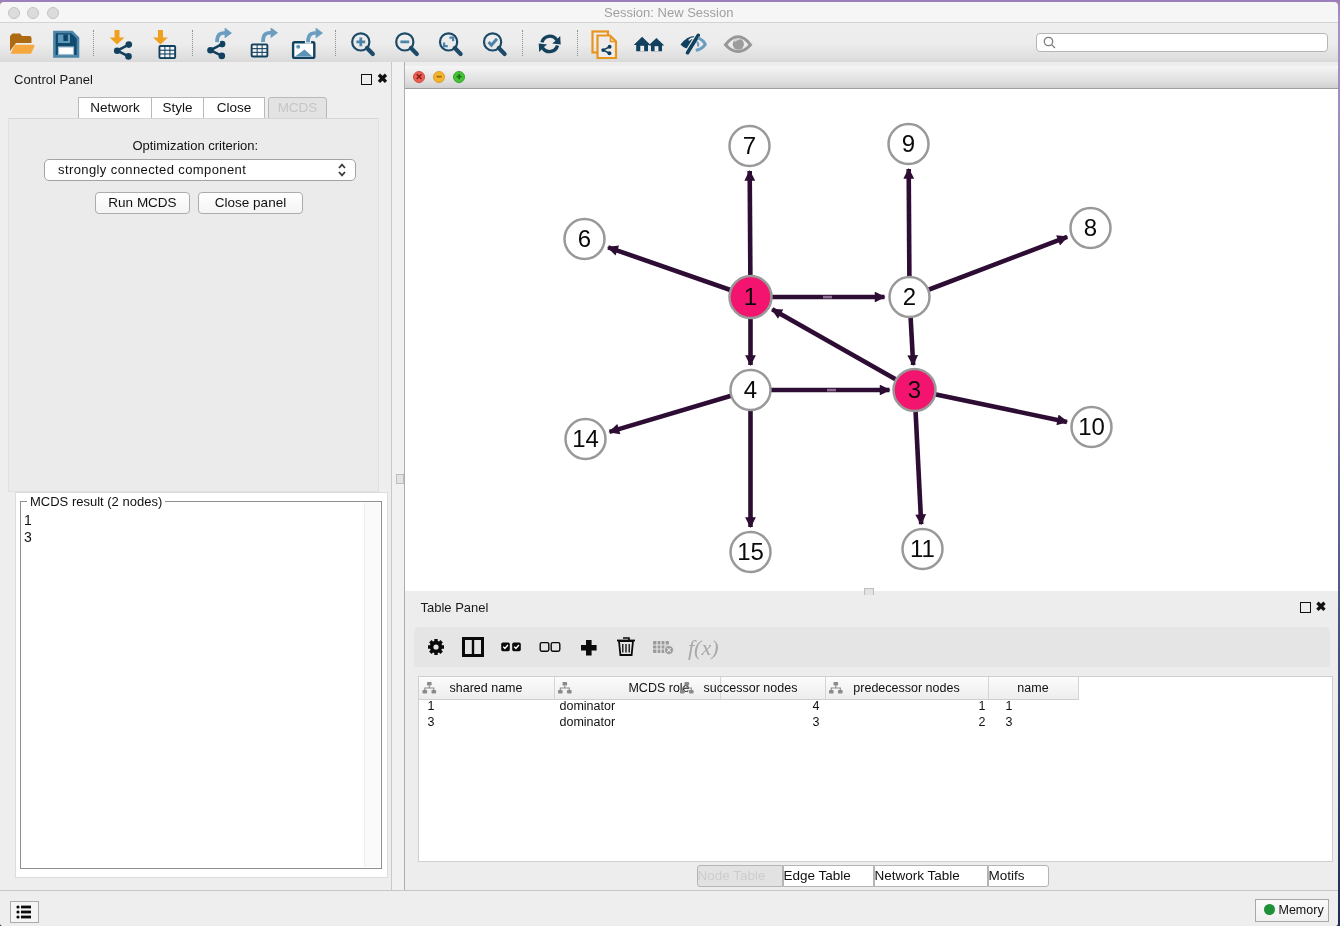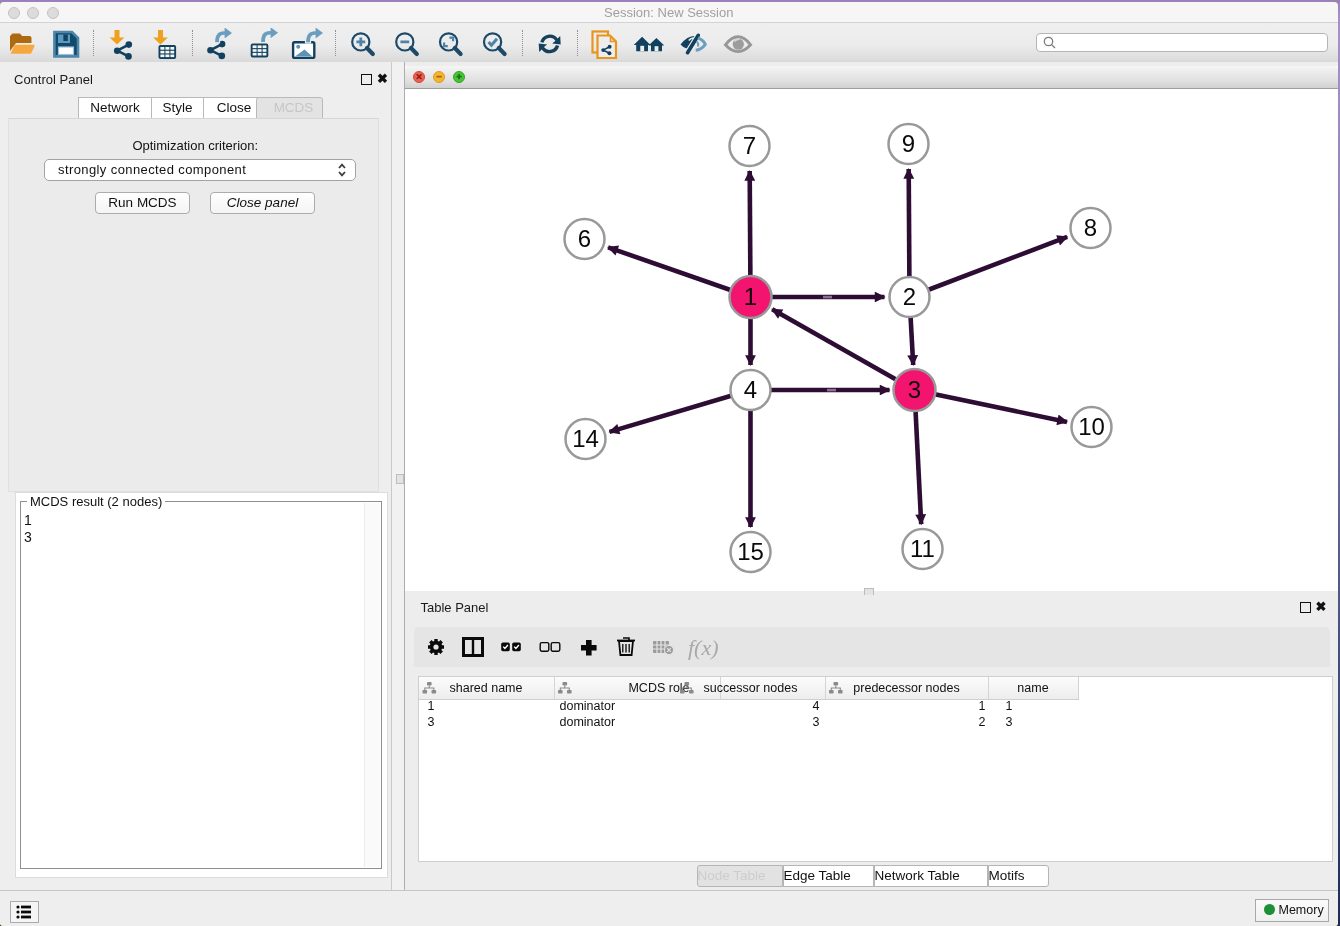--- a/index.html
+++ b/index.html
@@ -199,29 +199,29 @@
   </div>
 
   <div id="main">
     <div id="cpanel">
       <div id="cp-title">Control Panel</div>
       <div class="hdr-sq" style="left:361px;top:12px;"></div>
       <div class="hdr-x" style="left:377px;top:9px;">✖</div>
       <div class="tab" style="left:78px;width:72px;">Network</div>
       <div class="tab" style="left:151px;width:51px;">Style</div>
       <div class="tab" style="left:203px;width:60px;">Close</div>
-      <div class="tab" style="left:256px;width:57px;background:#e3e3e3;color:#c6c6c6;border-radius:3px 3px 0 0;padding-left:8px;">MCDS</div>
+      <div class="tab" style="left:268px;width:57px;background:#e3e3e3;color:#c6c6c6;border-radius:3px 3px 0 0;">MCDS</div>
       <div id="cp-content"></div>
       <div id="opt-label">Optimization criterion:</div>
       <div id="opt-select"><span style="margin-left:13px;">strongly connected component</span><svg width="14" height="18" style="position:absolute;right:6px;top:1px;">
             <path d="M4 7 L7 3.6 L10 7" fill="none" stroke="#3d3d3d" stroke-width="1.8"></path>
             <path d="M4 11 L7 14.4 L10 11" fill="none" stroke="#3d3d3d" stroke-width="1.8"></path>
           </svg></div>
       <div class="btn" style="left:95px;width:93px;">Run MCDS</div>
-      <div class="btn" style="left:210px;width:103px;font-style:italic;">Close panel</div>
+      <div class="btn" style="left:198px;width:103px;">Close panel</div>
       <div id="result-wrap">
         <div id="result-group">
           <div id="result-label">MCDS result (2 nodes)</div>
           <div style="position:absolute;left:3px;top:10px;font-size:14px;color:#111;line-height:17px;">1<br>3</div>
           <div id="result-scroll"></div>
         </div>
       </div>
     </div>
     <div id="vstrip">
         <div id="vhandle"></div>

